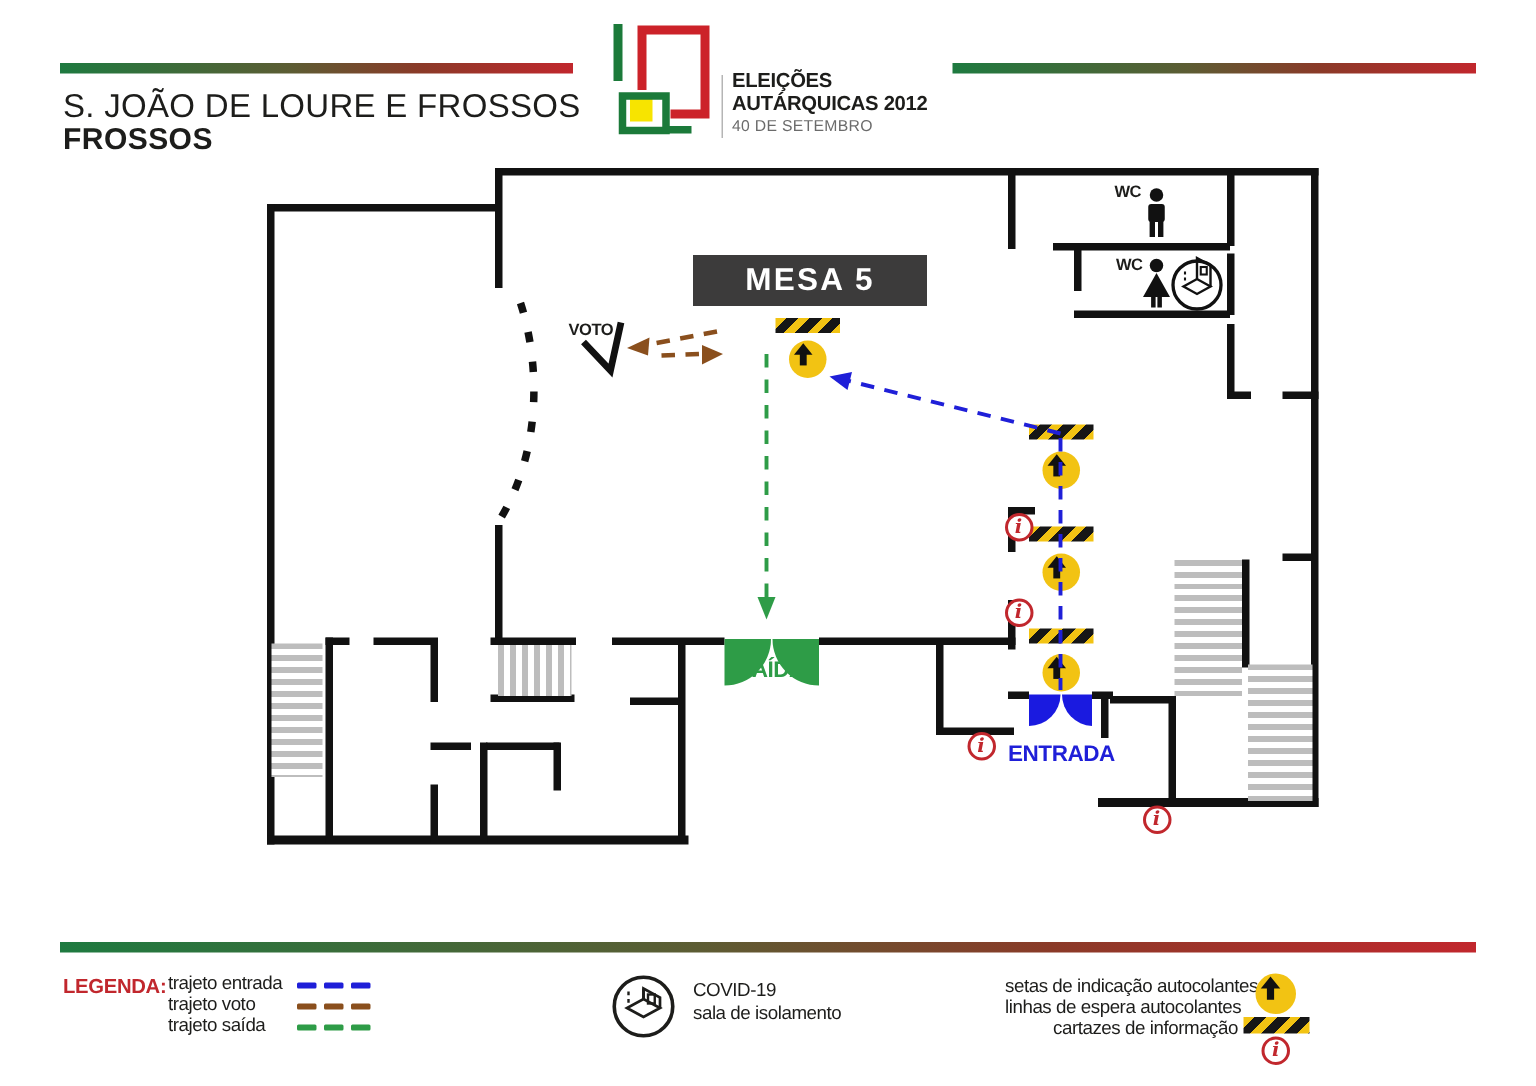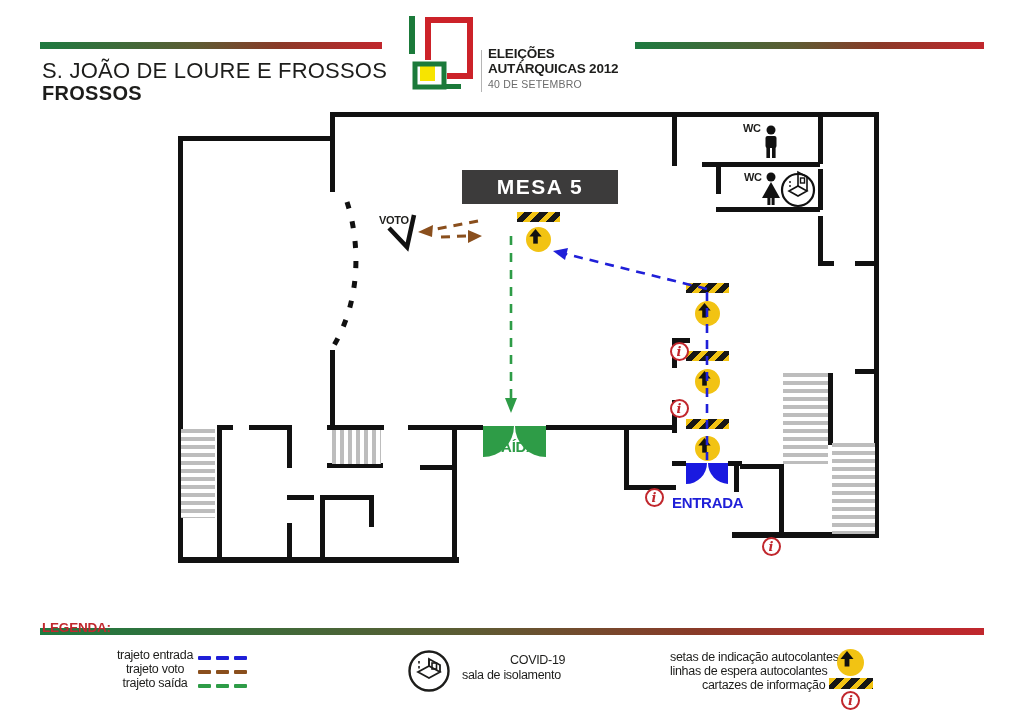--- a/index.html
+++ b/index.html
@@ -198,23 +198,23 @@
     <circle cx="798" cy="190" r="16" stroke-width="2.2"></circle>
     <path d="M789,191 L798,196 L807,191 L798,186 Z" stroke-width="1.6"></path>
     <path d="M798,186 L798,172 L807,177 L807,191" stroke-width="1.6"></path>
     <rect x="800.5" y="178" width="4" height="5" stroke-width="1.4"></rect>
     <path d="M790,181 L790,189" stroke-width="1.4" stroke-dasharray="2 2"></path>
   </g>
 </svg>
 
 <div class="abs bar grad" style="left:40px;top:628px;width:944px;"></div>
 
-<div class="abs legend-title" style="left:42px;top:620px;">LEGENDA:</div>
-
-<div class="abs" style="left:112px;top:648px;text-align:center;">
+<div class="abs legend-title" style="left:42px;top:650px;">LEGENDA:</div>
+
+<div class="abs" style="left:112px;top:648px;">
   <div class="route-row">
     <span class="route-label">trajeto entrada</span>
     <span class="swatch"><span class="dash" style="background: rgb(31, 31, 216);"></span><span class="dash" style="background: rgb(31, 31, 216);"></span><span class="dash" style="background: rgb(31, 31, 216);"></span></span>
   </div>
   <div class="route-row">
     <span class="route-label">trajeto voto</span>
     <span class="swatch"><span class="dash" style="background: rgb(138, 79, 29);"></span><span class="dash" style="background: rgb(138, 79, 29);"></span><span class="dash" style="background: rgb(138, 79, 29);"></span></span>
   </div>
   <div class="route-row">
     <span class="route-label">trajeto saída</span>
@@ -223,21 +223,21 @@
 </div>
 
 <svg class="abs" width="46" height="46" style="left:407px;top:649px;" fill="none" stroke="#1d1d1b">
   <circle cx="22" cy="22" r="19.5" stroke-width="2.4"></circle>
   <path d="M11,23 L22,29 L33,23 L22,17 Z" stroke-width="1.8"></path>
   <path d="M22,17 L22,1.5e1 L22,10 L33,16 L33,23" stroke-width="1.8"></path>
   <path d="M22,17 L22,10" stroke-width="1.8"></path>
   <rect x="25" y="14" width="4.5" height="6" stroke-width="1.6"></rect>
   <path d="M12,12 L12,22" stroke-width="1.6" stroke-dasharray="2.5 2.5"></path>
 </svg>
-<div class="abs leg-text" style="left:462px;top:653px;margin-left:48px;">COVID-19</div>
+<div class="abs leg-text" style="left:462px;top:653px;">COVID-19</div>
 <div class="abs leg-text" style="left:462px;top:668px;">sala de isolamento</div>
 
 <div class="abs leg-text" style="left:670px;top:650px;">setas de indicação autocolantes</div>
 <div class="abs leg-text" style="left:670px;top:664px;">linhas de espera autocolantes</div>
 <div class="abs leg-text" style="left:702px;top:678px;">cartazes de informação</div>
 
 <div class="sticker" style="left:837px;top:649px;width:27px;height:27px;">
   <svg width="20" height="20" viewBox="-10 -10 20 20">
       <polygon points="-6.5,0 6.5,0 0,-8" fill="#111"></polygon>
       <rect x="-2.4" y="-1" width="4.8" height="8.5" fill="#111"></rect>

